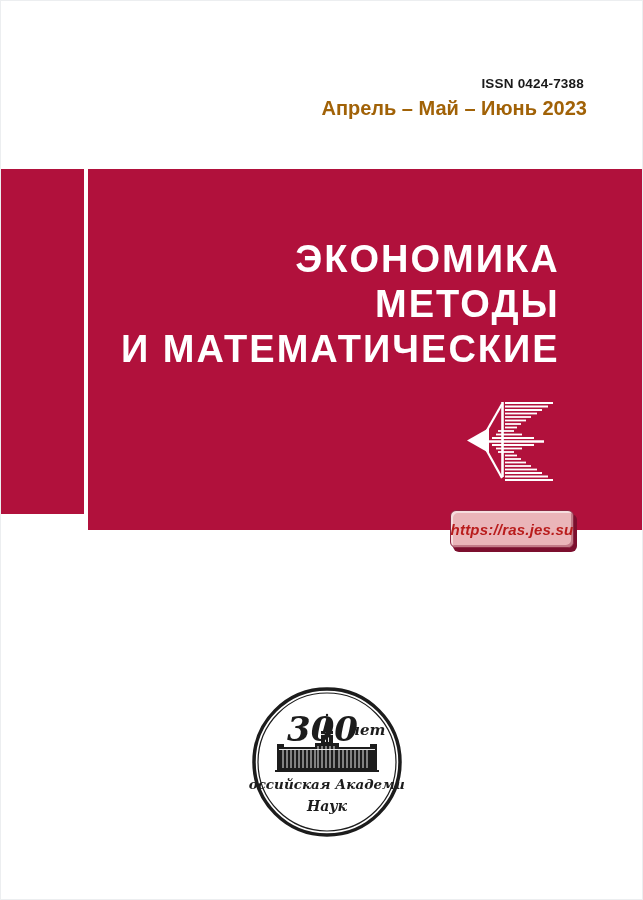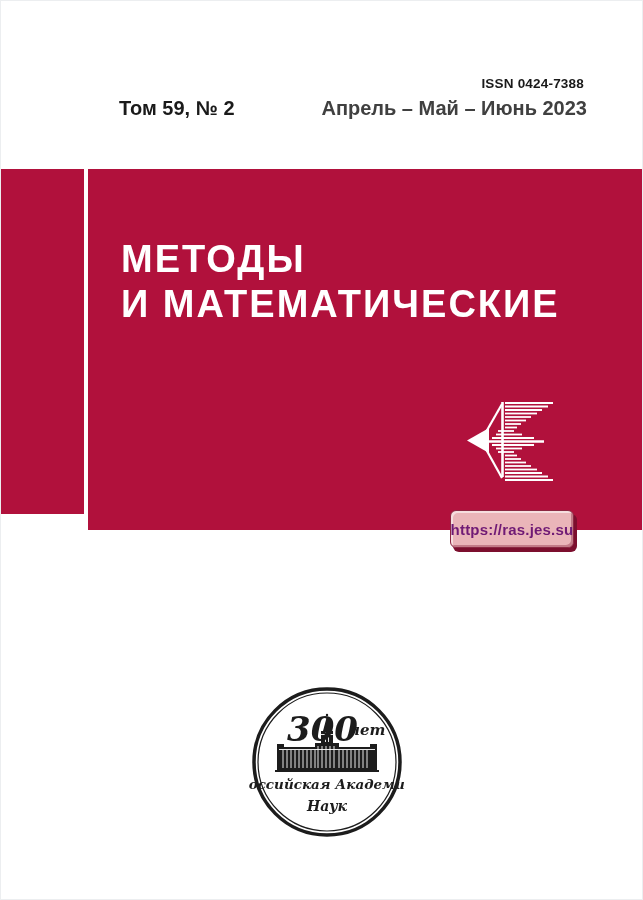--- a/index.html
+++ b/index.html
@@ -1,32 +1,33 @@
 <!DOCTYPE html>
 <html><head>
 <meta charset="utf-8">
 <style>
   html,body{margin:0;padding:0;background:#fff;}
   .page{
     position:relative;width:643px;height:900px;overflow:hidden;
     background:#ffffff;border:1px solid #eceef0;box-sizing:border-box;
     font-family:"Liberation Sans",sans-serif;
+    text-align:right;
   }
   
   .issn{
     position:absolute;top:75px;right:58px;
     font-size:13.5px;font-weight:600;color:#1a1a1a;letter-spacing:.2px;
   }
   .volume{
     position:absolute;top:96px;left:118px;
     font-size:20px;font-weight:bold;color:#1a1a1a;
   }
   .issue-date{
     position:absolute;top:96px;right:55px;
-    font-size:20px;font-weight:bold;color:#404040;
+    font-size:20px;font-weight:bold;color:#a16207;
   }
   
   .red-main{position:absolute;left:0;top:168px;width:643px;height:345px;background:#b1113c;}
   .red-ext{position:absolute;left:87px;top:513px;width:556px;height:16px;background:#b1113c;}
   .white-stripe{position:absolute;left:83px;top:168px;width:4px;height:345px;background:#ffffff;}
   .journal-title{
     position:absolute;left:120px;top:236px;
     font-size:38px;line-height:45px;font-weight:bold;color:#ffffff;
     letter-spacing:2px;white-space:nowrap;
   }
@@ -35,44 +36,44 @@
   .url-badge{
     position:absolute;left:449px;top:509px;width:122px;height:36px;
     background:#eab5b9;border:1px solid #8c2742;border-radius:6px;
     box-shadow:inset 2px 2px 0 rgba(255,255,255,.55),
                inset -2px -2px 0 rgba(124,15,46,.35),
                3px 4px 0 #7c0f2e;
     display:flex;align-items:center;justify-content:center;
     cursor:pointer;
   }
   .url-badge span{
-    font-size:15px;font-weight:bold;color:#701a75;letter-spacing:.2px;
+    font-size:15px;font-weight:bold;color:#b91c1c;letter-spacing:.2px;font-style:italic;
   }
   
   .seal-box{position:absolute;left:248px;top:684px;width:156px;height:156px;}
   .seal-box text{fill:#1c1c1c;}
   .t300{font-family:"DejaVu Serif",serif;font-style:italic;font-size:34px;font-weight:bold;}
   .tlet{font-family:"DejaVu Serif",serif;font-style:italic;font-size:15px;font-weight:bold;}
   .tacad{font-family:"DejaVu Serif",serif;font-style:italic;font-size:13.5px;font-weight:bold;}
   .tnauk{font-family:"DejaVu Serif",serif;font-style:italic;font-size:14px;font-weight:bold;}
 </style>
 </head>
 <body>
 
 <div class="page">
 
   <div class="issn">ISSN 0424-7388</div>
-  <div class="volume">Том 59, № 2</div>
   <div class="issue-date">Апрель – Май – Июнь 2023</div>
 
   <div class="red-main"></div>
   <div class="red-ext"></div>
   <div class="white-stripe"></div>
 
   <div class="journal-title">
+    <div>ЭКОНОМИКА</div>
     <div>МЕТОДЫ</div>
     <div>И МАТЕМАТИЧЕСКИЕ</div>
   </div>
 
   <div class="logo-box">
     <svg width="100" height="84" viewBox="0 0 100 84">
       <g stroke="#ffffff" stroke-width="1.8">
         <line x1="49" y1="6" x2="97" y2="6"></line>
         <line x1="49" y1="9.5" x2="92" y2="9.5"></line>
         <line x1="49" y1="13" x2="86" y2="13"></line>

